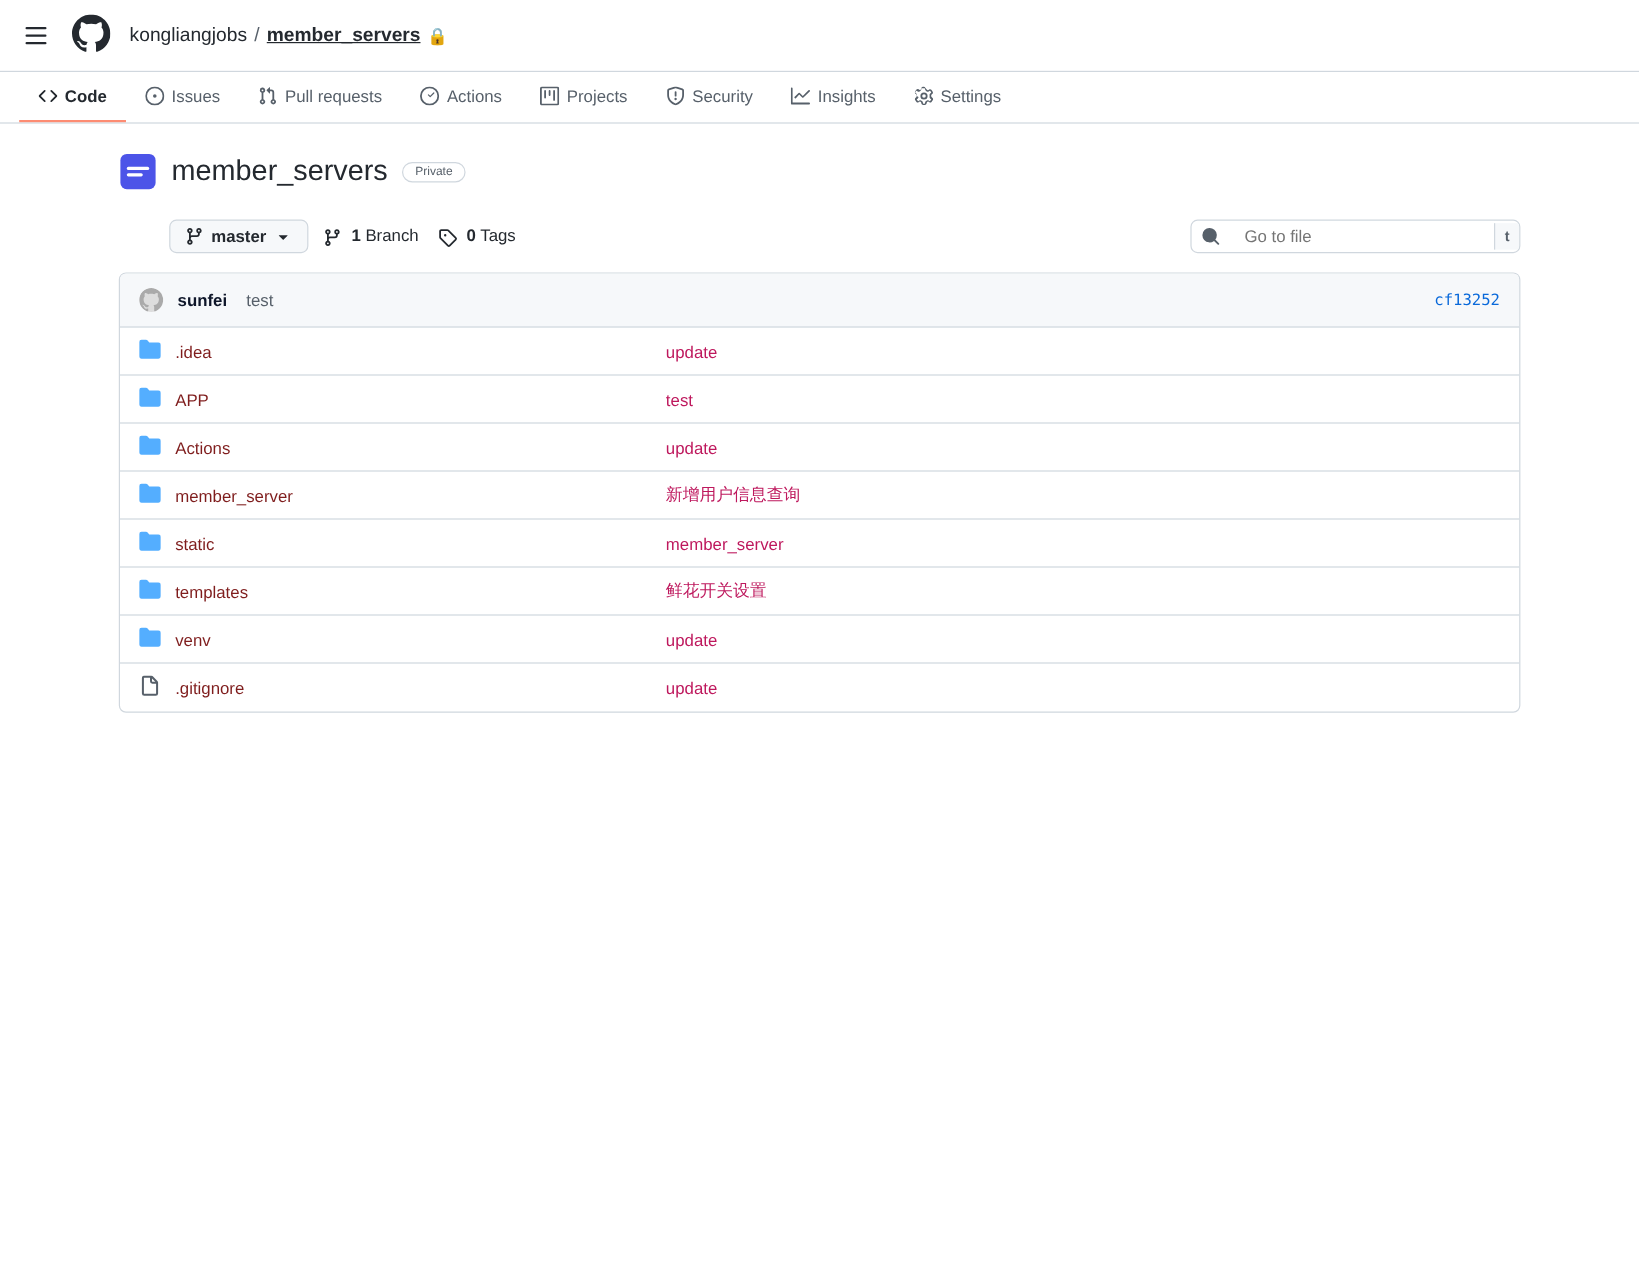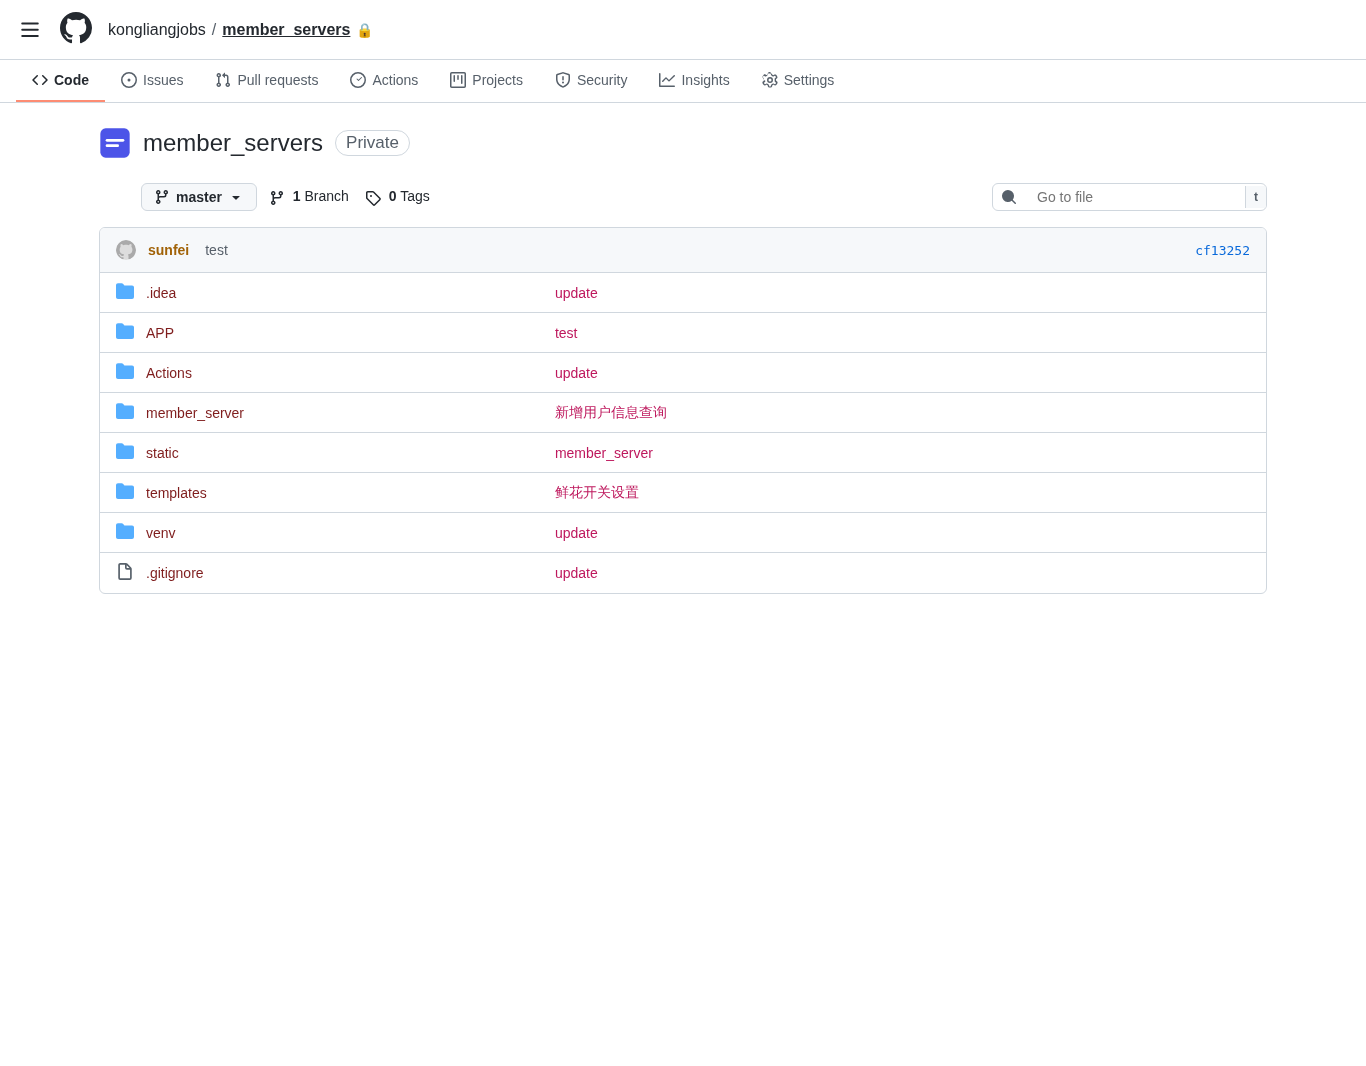--- a/index.html
+++ b/index.html
@@ -77,21 +77,21 @@
     .repo-title {
       font-size: 24px;
       font-weight: 400;
       color: #24292f;
     }
     .private-badge {
       background: none;
       border: 1px solid #d0d7de;
       border-radius: 2em;
       padding: 2px 10px;
-      font-size: 17px;
+      font-size: 10px;
       color: #57606a;
       font-weight: 500;
     }
 
     
     .branch-bar {
       display: flex;
       align-items: center;
       gap: 12px;
       margin-bottom: 16px;
@@ -159,21 +159,21 @@
       align-items: center;
       padding: 12px 16px;
       background: #f6f8fa;
       border-bottom: 1px solid #d0d7de;
       gap: 12px;
     }
     .commit-avatar {
       width: 20px; height: 20px; border-radius: 50%; background: #ddd;
       display: flex; align-items: center; justify-content: center; overflow: hidden;
     }
-    .commit-user { font-weight: 600; color: #a16207; font-size: 14px; }
+    .commit-user { font-weight: 600; color: #0f172a; font-size: 14px; }
     .commit-message { color: #57606a; font-size: 14px; margin-left: 4px; }
     .commit-hash { margin-left: auto; font-family: monospace; font-size: 13px; color: #0969da; }
 
     
     .file-row {
       display: flex;
       align-items: center;
       padding: 8px 16px;
       border-bottom: 1px solid #d0d7de;
       gap: 12px;

